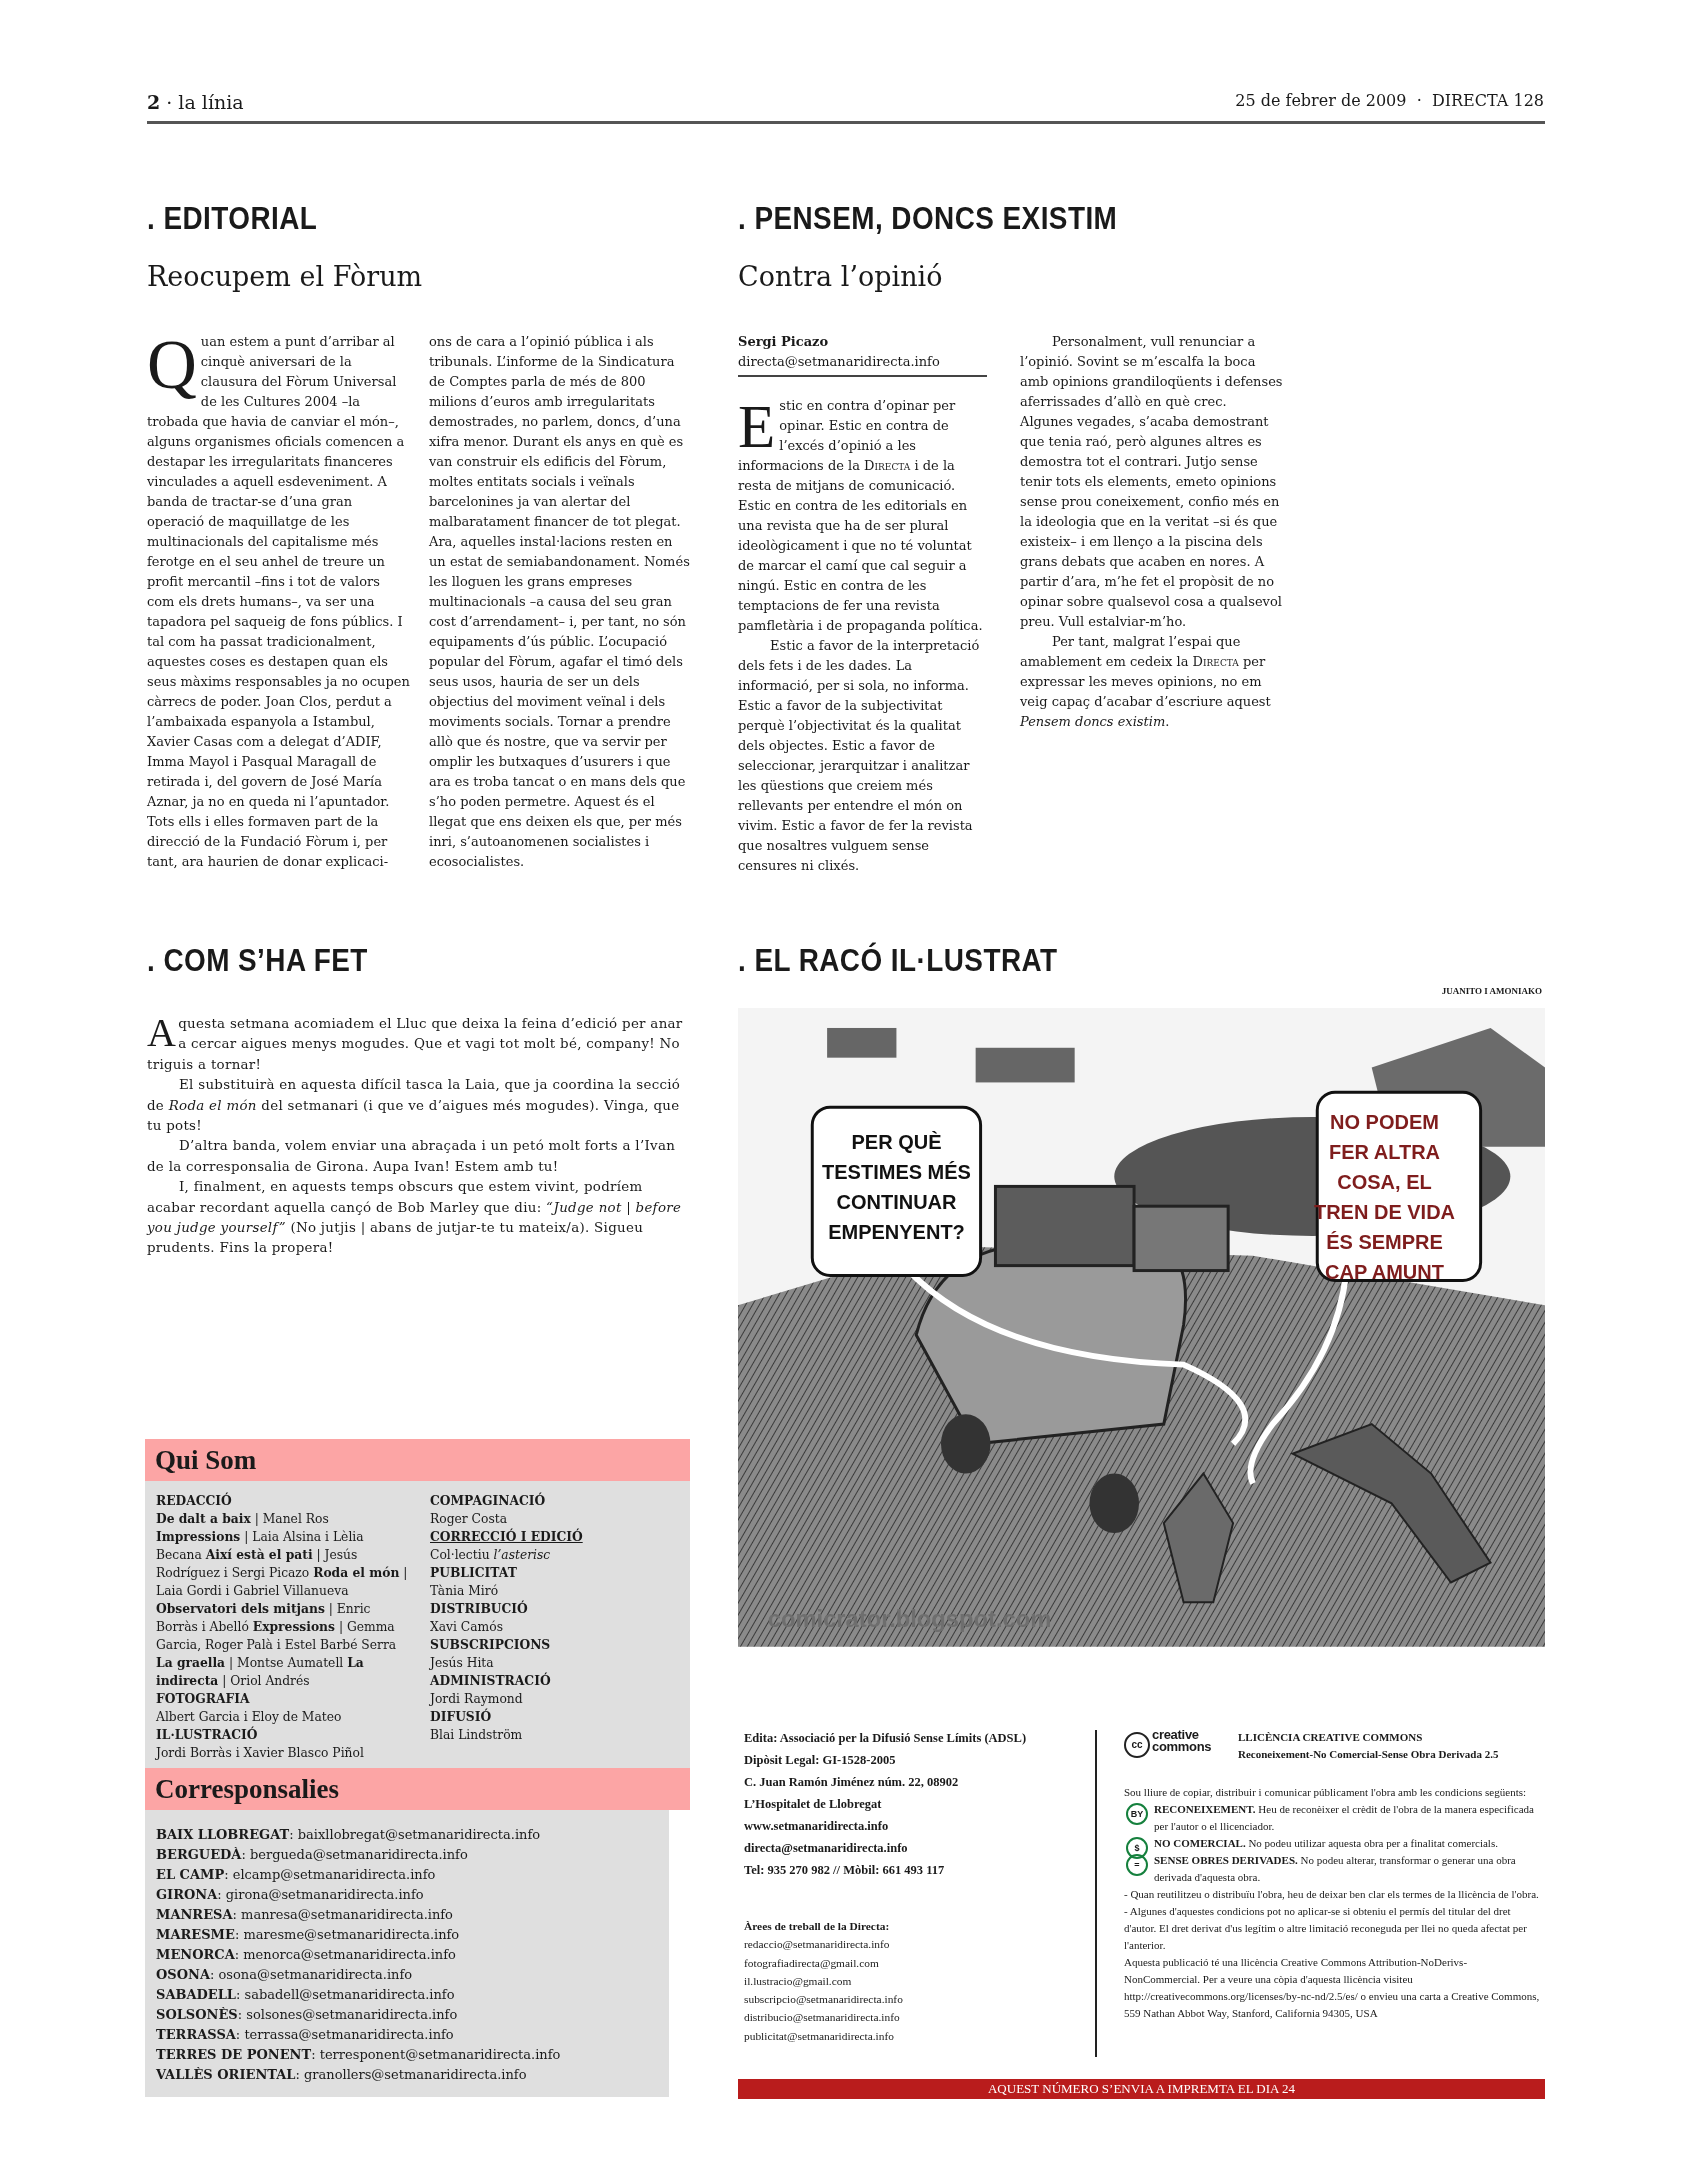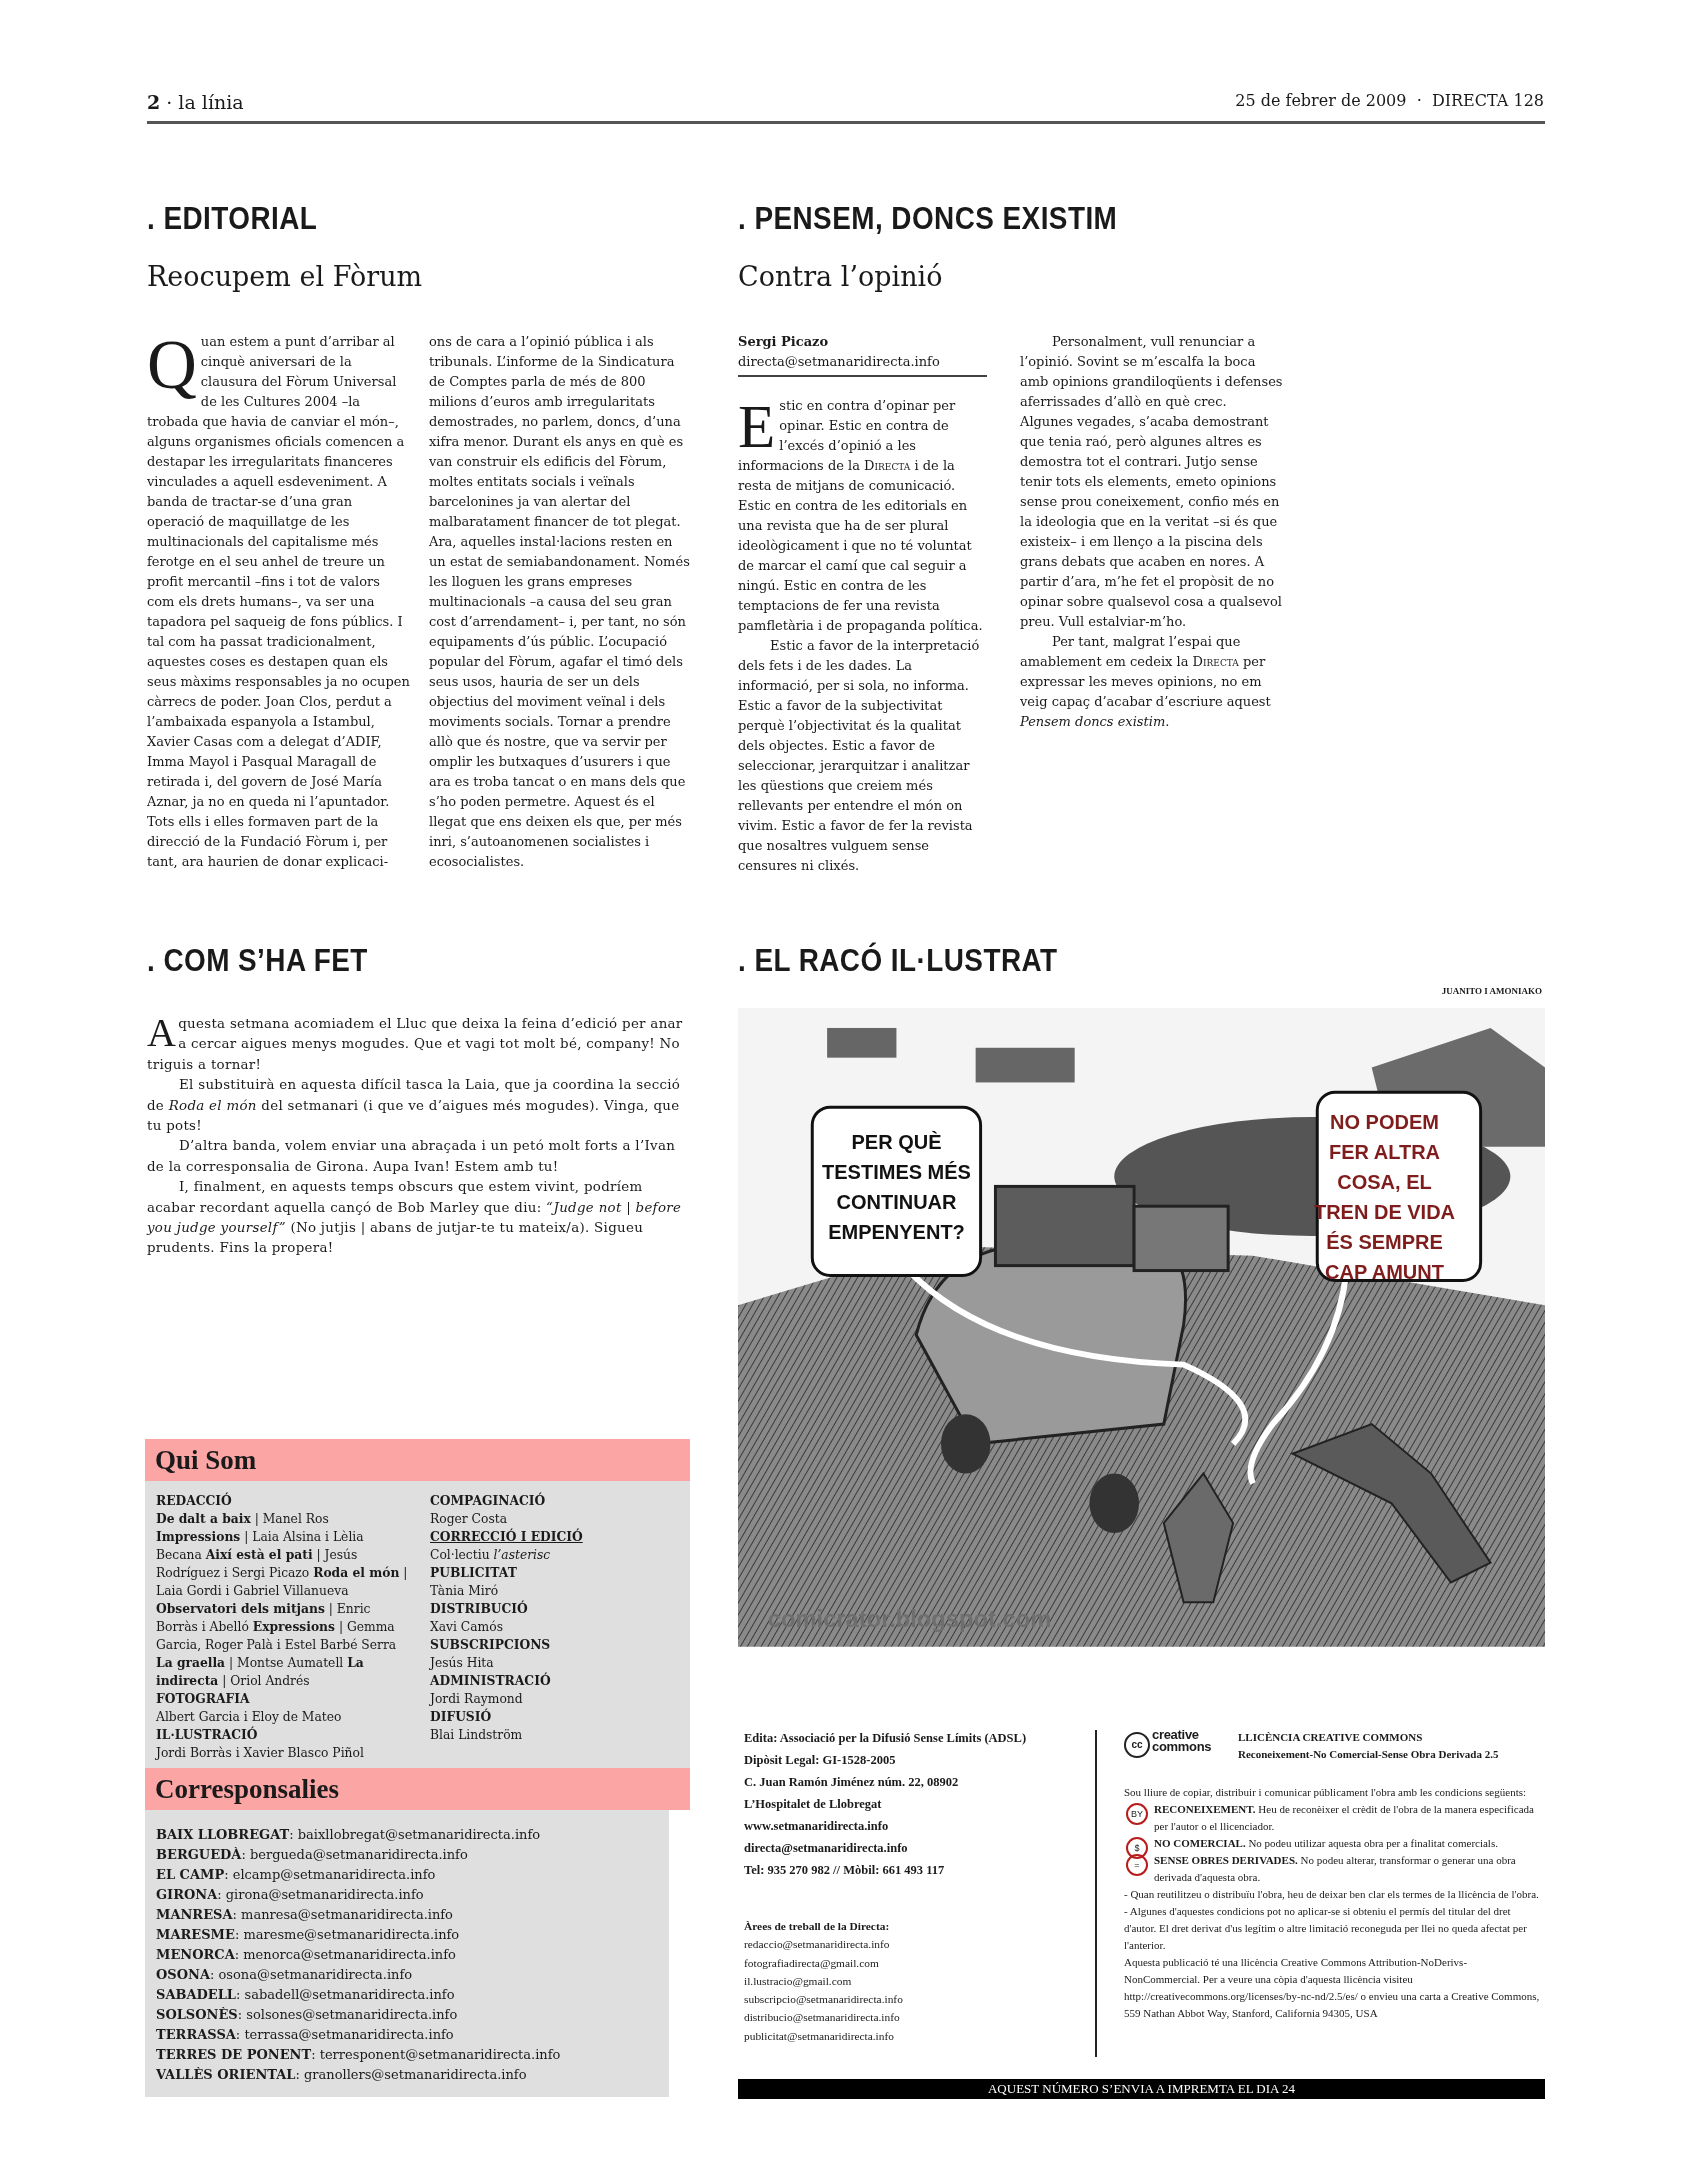--- a/index.html
+++ b/index.html
@@ -31,23 +31,23 @@
   .box-head { background:#fca5a5; font-family:"Liberation Serif", serif; font-weight:bold; font-size:27px; padding:6px 0 0 10px; box-sizing:border-box; }
   .staff { font-size:12.3px; line-height:18px; }
   .staff b { font-weight:bold; }
   .corr { font-size:13px; line-height:20px; }
 
   
   .info { font-size:12.5px; line-height:22px; font-weight:bold; }
   .areas { font-size:11.4px; line-height:18.3px; }
   .cc { font-size:11px; line-height:17px; }
   .cc-item { position:relative; padding-left:30px; }
-  .cc-ico { position:absolute; left:2px; top:2px; width:18px; height:18px; border:2px solid #b91c1c; border-radius:50%; font-size:9px; text-align:center; line-height:18px; font-family:"Liberation Sans", sans-serif; font-weight:normal; }
-
-  #bottom-bar { left:738px; top:2079px; width:807px; height:20px; background:#000000; color:#fff; font-size:13px; text-align:center; line-height:20px; font-family:"Liberation Serif", serif; }
+  .cc-ico { position:absolute; left:2px; top:2px; width:18px; height:18px; border:2px solid #15803d; border-radius:50%; font-size:9px; text-align:center; line-height:18px; font-family:"Liberation Sans", sans-serif; font-weight:bold; }
+
+  #bottom-bar { left:738px; top:2079px; width:807px; height:20px; background:#b91c1c; color:#fff; font-size:13px; text-align:center; line-height:20px; font-family:"Liberation Serif", serif; }
 
   .vrule { background:#222; width:2px; }
 </style>
 </head>
 <body>
 
 <div class="abs" id="hdr-left"><b>2</b> · <span>la línia</span></div>
 <div class="abs" id="hdr-right"><span>25 de febrer de 2009</span> &nbsp;·&nbsp; <span>DIRECTA 128</span></div>
 <div class="abs" id="hdr-rule"></div>
 

